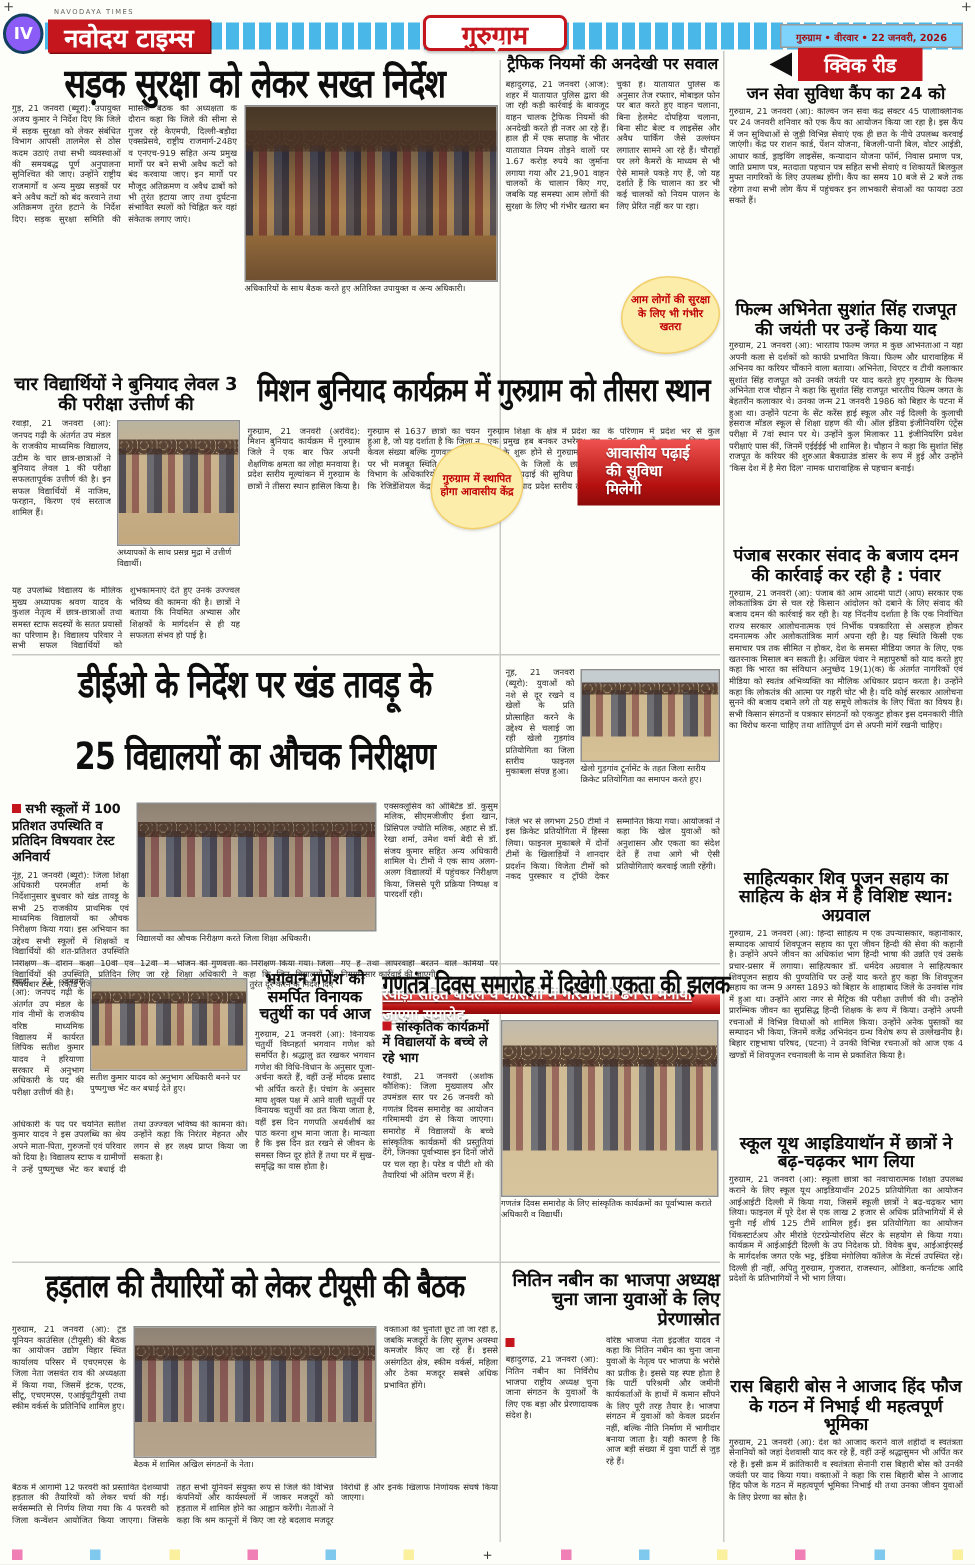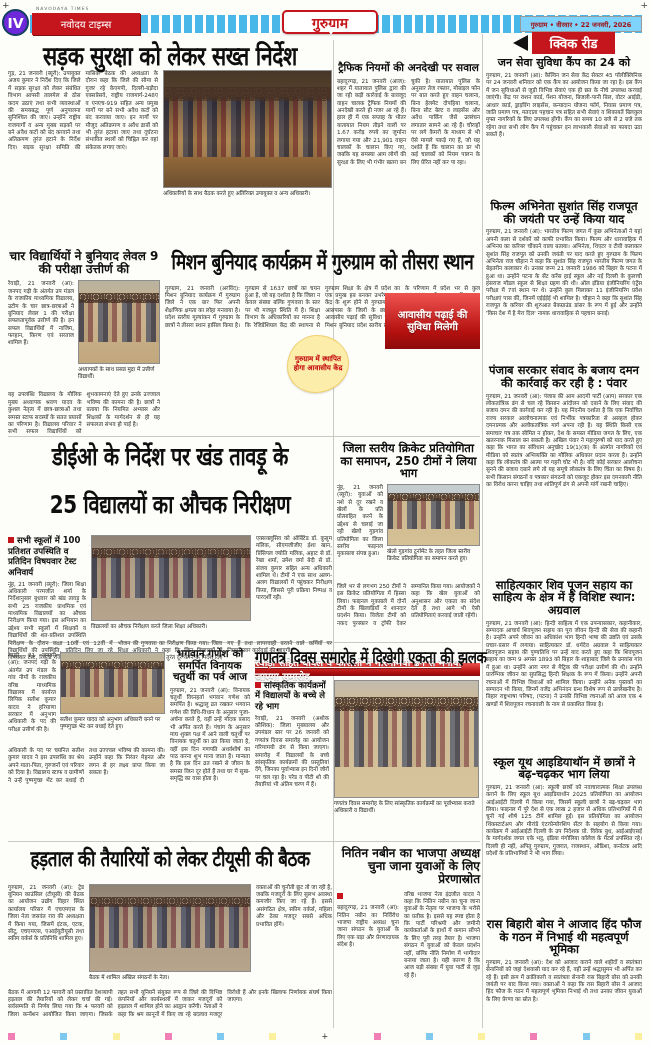--- a/index.html
+++ b/index.html
@@ -8,28 +8,28 @@
     position:relative; width:650px; height:1043px; margin:0 auto;
     background:#fdfdfa; overflow:hidden;
     font-family:"DejaVu Sans","Liberation Sans",sans-serif; color:#1b1b1b;
   }
   .abs { position:absolute; }
 
   
   .mast-band { position:absolute; left:30px; right:8px; top:15px; height:18px;
     background:repeating-linear-gradient(90deg,#49b8e8 0 8px,#ffffff 8px 11px); }
   .logo-circle { position:absolute; left:2px; top:9px; width:27px; height:27px; border-radius:50%;
-    background:#6d28d9; border:2px solid #13405f; color:#fff; font-weight:bold; font-size:14px;
+    background:#8b5cf6; border:2px solid #13405f; color:#fff; font-weight:bold; font-size:11px;
     display:flex; align-items:center; justify-content:center; }
   .paper-en { position:absolute; left:36px; top:6px; font-size:4.5px; color:#666; letter-spacing:1px; }
   .paper-box { position:absolute; left:32px; top:13px; width:108px; height:22px; background:#c4161c;
-    color:#fff; font-weight:normal; font-size:10px; display:flex; align-items:center; justify-content:center;
+    color:#fff; font-weight:bold; font-size:17px; display:flex; align-items:center; justify-content:center;
     box-shadow:1px 1px 0 #7e0d10; }
   .edition-badge { position:absolute; left:282px; top:10px; width:96px; height:24px; background:#fff;
-    border:2px solid #c4161c; border-radius:5px; color:#c4161c; font-weight:bold; font-size:14px;
+    border:2px solid #c4161c; border-radius:5px; color:#c4161c; font-weight:bold; font-size:17px;
     display:flex; align-items:center; justify-content:center; box-shadow:0 1px 2px rgba(0,0,0,.25); }
   .edition-badge:after { content:""; position:absolute; left:42px; bottom:-8px;
     border:5px solid transparent; border-top:8px solid #fff; }
   .date-box { position:absolute; right:8px; top:16px; width:122px; height:16px; background:#7dd3fc;
     border:1px solid #9a9a9a; color:#a11114; font-weight:bold; font-size:6.5px;
     display:flex; align-items:center; justify-content:center; }
 
   
   .hl { font-weight:bold; color:#0e0e0e; line-height:1.1; }
   .stretch { transform:scaleY(1.25); transform-origin:center top; white-space:nowrap; letter-spacing:-.4px; }
@@ -105,23 +105,24 @@
     <div style="display:flex; gap:5px; margin-top:5px;">
       <div class="body-text cols2" style="width:150px; height:132px;">गुड़, 21 जनवरी (ब्यूरो): उपायुक्त अजय कुमार ने निर्देश दिए कि जिले में सड़क सुरक्षा को लेकर संबंधित विभाग आपसी तालमेल से ठोस कदम उठाएं तथा सभी व्यवस्थाओं की समयबद्ध पूर्ण अनुपालना सुनिश्चित की जाए। उन्होंने राष्ट्रीय राजमार्गों व अन्य मुख्य सड़कों पर बने अवैध कटों को बंद करवाने तथा अतिक्रमण तुरंत हटाने के निर्देश दिए। सड़क सुरक्षा समिति की मासिक बैठक की अध्यक्षता के दौरान कहा कि जिले की सीमा से गुजर रहे केएमपी, दिल्ली-बड़ौदा एक्सप्रेसवे, राष्ट्रीय राजमार्ग-248ए व एनएच-919 सहित अन्य प्रमुख मार्गों पर बने सभी अवैध कटों को बंद करवाया जाए। इन मार्गों पर मौजूद अतिक्रमण व अवैध ढाबों को भी तुरंत हटाया जाए तथा दुर्घटना संभावित स्थलों को चिह्नित कर वहां संकेतक लगाए जाएं।</div>
       <div style="width:169px;">
         <div class="photo ph-meeting" style="width:169px; height:118px;"></div>
         <div class="caption">अधिकारियों के साथ बैठक करते हुए अतिरिक्त उपायुक्त व अन्य अधिकारी।</div>
       </div>
     </div>
   </div>
 
   <div class="abs" style="left:337px; top:38px; width:143px;">
-    <div class="hl" style="font-size:10.5px; text-align:center;margin-top:24px;">ट्रैफिक नियमों की अनदेखी पर सवाल</div>
+    <div class="hl" style="font-size:10.5px; text-align:center;">ट्रैफिक नियमों की अनदेखी पर सवाल</div>
     <div style="position:relative; margin-top:4px;">
       <div class="body-text cols2" style="height:196px;">बहादुरगढ़, 21 जनवरी (आज): शहर में यातायात पुलिस द्वारा की जा रही कड़ी कार्रवाई के बावजूद वाहन चालक ट्रैफिक नियमों की अनदेखी करते ही नजर आ रहे हैं। हाल ही में एक सप्ताह के भीतर यातायात नियम तोड़ने वालों पर 1.67 करोड़ रुपये का जुर्माना लगाया गया और 21,901 वाहन चालकों के चालान किए गए, जबकि यह समस्या आम लोगों की सुरक्षा के लिए भी गंभीर खतरा बन चुकी है। यातायात पुलिस के अनुसार तेज रफ्तार, मोबाइल फोन पर बात करते हुए वाहन चलाना, बिना हेलमेट दोपहिया चलाना, बिना सीट बेल्ट व लाइसेंस और अवैध पार्किंग जैसे उल्लंघन लगातार सामने आ रहे हैं। चौराहों पर लगे कैमरों के माध्यम से भी ऐसे मामले पकड़े गए हैं, जो यह दर्शाते हैं कि चालान का डर भी कई चालकों को नियम पालन के लिए प्रेरित नहीं कर पा रहा।</div>
+      <div class="bubble abs" style="right:0; top:130px; width:66px; height:52px;">आम लोगों की सुरक्षा के लिए भी गंभीर खतरा</div>
     </div>
   </div>
 
   <div class="abs" style="left:486px; top:32px; width:156px;">
 
     <div>
       <div class="qr-row">
         <span class="qr-tri"></span>
         <span class="qr-box">क्विक रीड</span>
       </div>
@@ -149,37 +150,37 @@
       <div class="body-text" style="height:126px; margin-top:3px;">गुरुग्राम, 21 जनवरी (आ): स्कूली छात्रों को नवाचारात्मक शिक्षा उपलब्ध कराने के लिए स्कूल यूथ आइडियाथॉन 2025 प्रतियोगिता का आयोजन आईआईटी दिल्ली में किया गया, जिसमें स्कूली छात्रों ने बढ़-चढ़कर भाग लिया। फाइनल में पूरे देश से एक लाख 2 हजार से अधिक प्रतिभागियों में से चुनी गईं शीर्ष 125 टीमें शामिल हुईं। इस प्रतियोगिता का आयोजन थिंकस्टार्टअप और मीरांडे एंटरप्रेन्योरशिप सेंटर के सहयोग से किया गया। कार्यक्रम में आईआईटी दिल्ली के उप निदेशक प्रो. विवेक बुध, आईआईएसई के मार्गदर्शक जगत एके भट्ट, इंडिया मंगोलिया कॉलेज के मेंटर्स उपस्थित रहे। दिल्ली ही नहीं, अपितु गुरुग्राम, गुजरात, राजस्थान, ओडिशा, कर्नाटक आदि प्रदेशों के प्रतिभागियों ने भी भाग लिया।</div>
     </div>
 
     <div style="margin-top:8px;">
       <div class="hl" style="font-size:11.5px; text-align:center;">रास बिहारी बोस ने आजाद हिंद फौज के गठन में निभाई थी महत्वपूर्ण भूमिका</div>
       <div class="body-text" style="height:60px; margin-top:3px;">गुरुग्राम, 21 जनवरी (आ): देश को आजाद कराने वाले शहीदों व स्वतंत्रता सेनानियों को जहां देशवासी याद कर रहे हैं, वहीं उन्हें श्रद्धासुमन भी अर्पित कर रहे हैं। इसी क्रम में क्रांतिकारी व स्वतंत्रता सेनानी रास बिहारी बोस को उनकी जयंती पर याद किया गया। वक्ताओं ने कहा कि रास बिहारी बोस ने आजाद हिंद फौज के गठन में महत्वपूर्ण भूमिका निभाई थी तथा उनका जीवन युवाओं के लिए प्रेरणा का स्रोत है।</div>
     </div>
   </div>
 
   <div class="abs" style="left:8px; top:250px; width:152px;">
-    <div class="hl" style="font-size:12px; text-align:center;">चार विद्यार्थियों ने बुनियाद लेवल 9 की परीक्षा उत्तीर्ण की</div>
+    <div class="hl" style="font-size:12px; text-align:center;">चार विद्यार्थियों ने बुनियाद लेवल 3 की परीक्षा उत्तीर्ण की</div>
     <div style="display:flex; gap:4px; margin-top:4px;">
       <div class="body-text" style="width:66px; height:108px;">रेवाड़ी, 21 जनवरी (आ): जनपद गढ़ी के अंतर्गत उप मंडल के राजकीय माध्यमिक विद्यालय, उटीम के चार छात्र-छात्राओं ने बुनियाद लेवल 1 की परीक्षा सफलतापूर्वक उत्तीर्ण की है। इन सफल विद्यार्थियों में नाजिम, फरहान, किरण एवं सरताज शामिल हैं।</div>
       <div style="width:82px;">
         <div class="photo ph-outdoor" style="width:82px; height:84px;"></div>
         <div class="caption">अध्यापकों के साथ प्रसन्न मुद्रा में उत्तीर्ण विद्यार्थी।</div>
       </div>
     </div>
     <div class="body-text cols2" style="height:52px; margin-top:3px;">यह उपलब्धि विद्यालय के मौलिक मुख्य अध्यापक श्रवण यादव के कुशल नेतृत्व में छात्र-छात्राओं तथा समस्त स्टाफ सदस्यों के सतत प्रयासों का परिणाम है। विद्यालय परिवार ने सभी सफल विद्यार्थियों को शुभकामनाएं देते हुए उनके उज्ज्वल भविष्य की कामना की है। छात्रों ने बताया कि नियमित अभ्यास और शिक्षकों के मार्गदर्शन से ही यह सफलता संभव हो पाई है।</div>
   </div>
 
   <div class="abs" style="left:165px; top:250px; width:315px;">
     <div class="hl stretch" style="font-size:17px; text-align:center;">मिशन बुनियाद कार्यक्रम में गुरुग्राम को तीसरा स्थान</div>
     <div style="position:relative; margin-top:16px;">
       <div class="body-text cols4" style="height:152px;">गुरुग्राम, 21 जनवरी (अरविंद): मिशन बुनियाद कार्यक्रम में गुरुग्राम जिले ने एक बार फिर अपनी शैक्षणिक क्षमता का लोहा मनवाया है। प्रदेश स्तरीय मूल्यांकन में गुरुग्राम के छात्रों ने तीसरा स्थान हासिल किया है। गुरुग्राम से 1637 छात्रों का चयन हुआ है, जो यह दर्शाता है कि जिला न केवल संख्या बल्कि गुणवत्ता के स्तर पर भी मजबूत स्थिति में है। शिक्षा विभाग के अधिकारियों का मानना है कि रेजिडेंशियल केंद्र की स्थापना से गुरुग्राम शिक्षा के क्षेत्र में प्रदेश का एक प्रमुख हब बनकर उभरेगा। इस केंद्र के शुरू होने से गुरुग्राम सहित आसपास के जिलों के छात्रों को आवासीय पढ़ाई की सुविधा मिलेगी। मिशन बुनियाद प्रदेश स्तरीय लेवल-1 के परिणाम में प्रदेश भर से कुल 26,660 छात्रों का चयन किया गया है। चयनित छात्रों को निशुल्क कोचिंग, पाठ्य सामग्री व अन्य सुविधाएं उपलब्ध करवाई जाएंगी।</div>
-      <div class="bubble abs" style="left:122px; top:10px; width:62px; height:58px;margin-top:40px;">गुरुग्राम में स्थापित होगा आवासीय केंद्र</div>
-      <div class="ribbon abs" style="right:0; top:8px; width:95px; height:56px; font-size:10px; text-align:center; line-height:1.2; padding:6px;">आवासीय पढ़ाई की सुविधा मिलेगी</div>
+      <div class="bubble abs" style="left:122px; top:10px; width:62px; height:58px;">गुरुग्राम में स्थापित होगा आवासीय केंद्र</div>
+      <div class="ribbon abs" style="right:0; top:8px; width:95px; height:44px; font-size:10px; text-align:left; line-height:1.2; padding:19px;">आवासीय पढ़ाई की सुविधा मिलेगी</div>
     </div>
   </div>
 
   <div class="abs" style="left:8px; top:442px; width:324px;">
     <div class="hl stretch" style="font-size:20px; text-align:center;">डीईओ के निर्देश पर खंड तावड़ू के</div>
     <div class="hl stretch" style="font-size:20px; text-align:center; margin-top:26px;">25 विद्यालयों का औचक निरीक्षण</div>
     <div style="display:flex; gap:5px; margin-top:23px;">
       <div style="width:78px;">
         <div class="bullet-head"><span class="sq"></span><span>सभी स्कूलों में 100 प्रतिशत उपस्थिति व प्रतिदिन विषयवार टेस्ट अनिवार्य</span></div>
         <div class="body-text" style="height:56px; margin-top:3px;">नूंह, 21 जनवरी (ब्यूरो): जिला शिक्षा अधिकारी परमजीत शर्मा के निर्देशानुसार बुधवार को खंड तावड़ू के सभी 25 राजकीय प्राथमिक एवं माध्यमिक विद्यालयों का औचक निरीक्षण किया गया। इस अभियान का उद्देश्य सभी स्कूलों में शिक्षकों व विद्यार्थियों की शत-प्रतिशत उपस्थिति सुनिश्चित करना तथा प्रतिदिन विषयवार टेस्ट की व्यवस्था लागू करवाना रहा।</div>
@@ -187,21 +188,20 @@
       <div style="width:160px;">
         <div class="photo ph-indoor" style="width:160px; height:86px;"></div>
         <div class="caption">विद्यालयों का औचक निरीक्षण करते जिला शिक्षा अधिकारी।</div>
       </div>
       <div class="body-text" style="width:76px; height:100px;">एक्सक्लूसिव को ऑर्बिटेड डॉ. कुसुम मलिक, सीएमजीजीए ईशा खान, प्रिंसिपल ज्योति मलिक, अहाट से डॉ. रेखा शर्मा, उमेश वर्मा बेदी से डॉ. संजय कुमार सहित अन्य अधिकारी शामिल थे। टीमों ने एक साथ अलग-अलग विद्यालयों में पहुंचकर निरीक्षण किया, जिससे पूरी प्रक्रिया निष्पक्ष व पारदर्शी रही।</div>
     </div>
     <div class="body-text cols3" style="height:34px; margin-top:3px;">निरीक्षण के दौरान कक्षा 10वीं एवं 12वीं में विद्यार्थियों की उपस्थिति, प्रतिदिन लिए जा रहे विषयवार टेस्ट, रिकॉर्ड रजिस्टर की जांच तथा मध्याह्न भोजन की गुणवत्ता का निरीक्षण किया गया। जिला शिक्षा अधिकारी ने कहा कि जिन विद्यालयों में कमियां पाई गई हैं, उन्हें तुरंत दूर करने के निर्देश दिए गए हैं तथा लापरवाही बरतने वाले कर्मियों पर नियमानुसार कार्रवाई की जाएगी।</div>
   </div>
 
   <div class="abs" style="left:337px; top:442px; width:143px;">
-    <div class="hl" style="font-size:11.5px; text-align:center;">जिला स्तरीय क्रिकेट प्रतियोगिता का समापन, 250 टीमों ने लिया भाग</div>
     <div style="display:flex; gap:4px; margin-top:4px;">
       <div class="body-text" style="width:46px; height:96px;">नूंह, 21 जनवरी (ब्यूरो): युवाओं को नशे से दूर रखने व खेलों के प्रति प्रोत्साहित करने के उद्देश्य से चलाई जा रही खेलो गुड़गांव प्रतियोगिता का जिला स्तरीय फाइनल मुकाबला संपन्न हुआ।</div>
       <div style="width:93px;">
         <div class="photo ph-field" style="width:93px; height:62px;"></div>
         <div class="caption">खेलो गुड़गांव टूर्नामेंट के तहत जिला स्तरीय क्रिकेट प्रतियोगिता का समापन करते हुए।</div>
       </div>
     </div>
     <div class="body-text cols2" style="height:62px; margin-top:3px;">जिले भर से लगभग 250 टीमों ने इस क्रिकेट प्रतियोगिता में हिस्सा लिया। फाइनल मुकाबले में दोनों टीमों के खिलाड़ियों ने शानदार प्रदर्शन किया। विजेता टीमों को नकद पुरस्कार व ट्रॉफी देकर सम्मानित किया गया। आयोजकों ने कहा कि खेल युवाओं को अनुशासन और एकता का संदेश देते हैं तथा आगे भी ऐसी प्रतियोगिताएं करवाई जाती रहेंगी।</div>
   </div>
 

